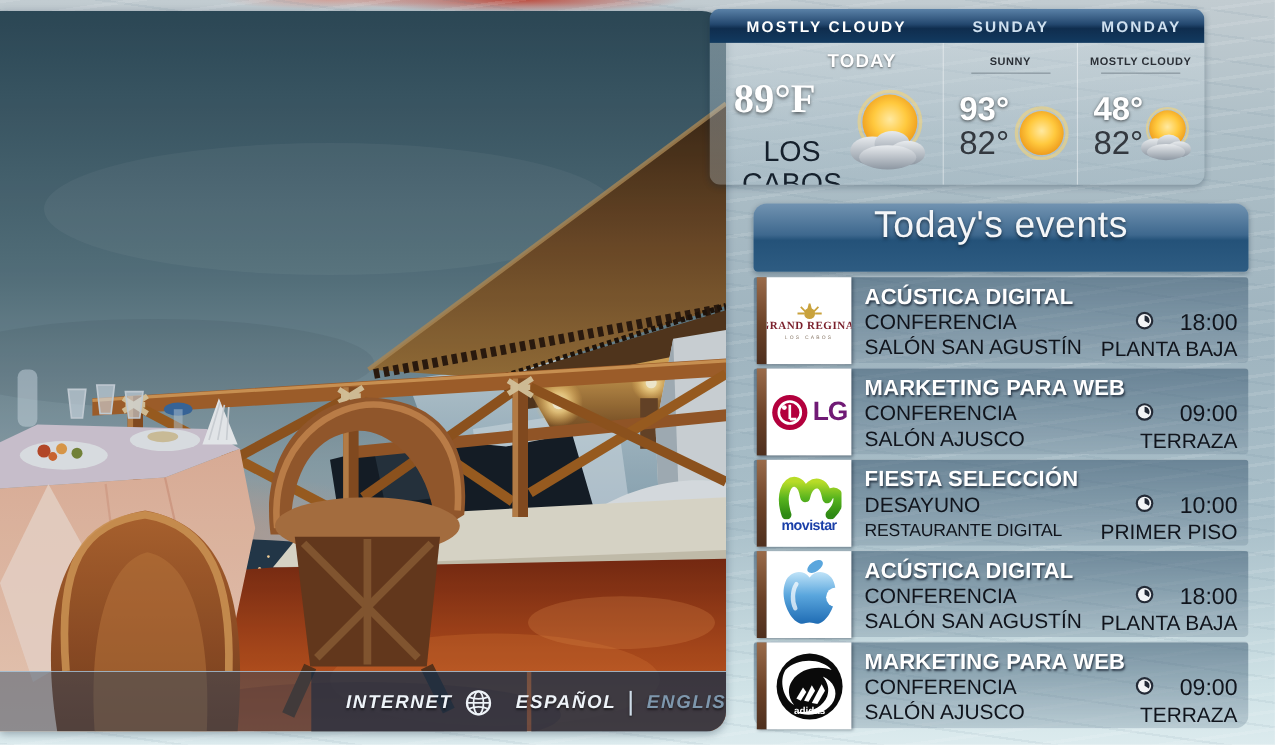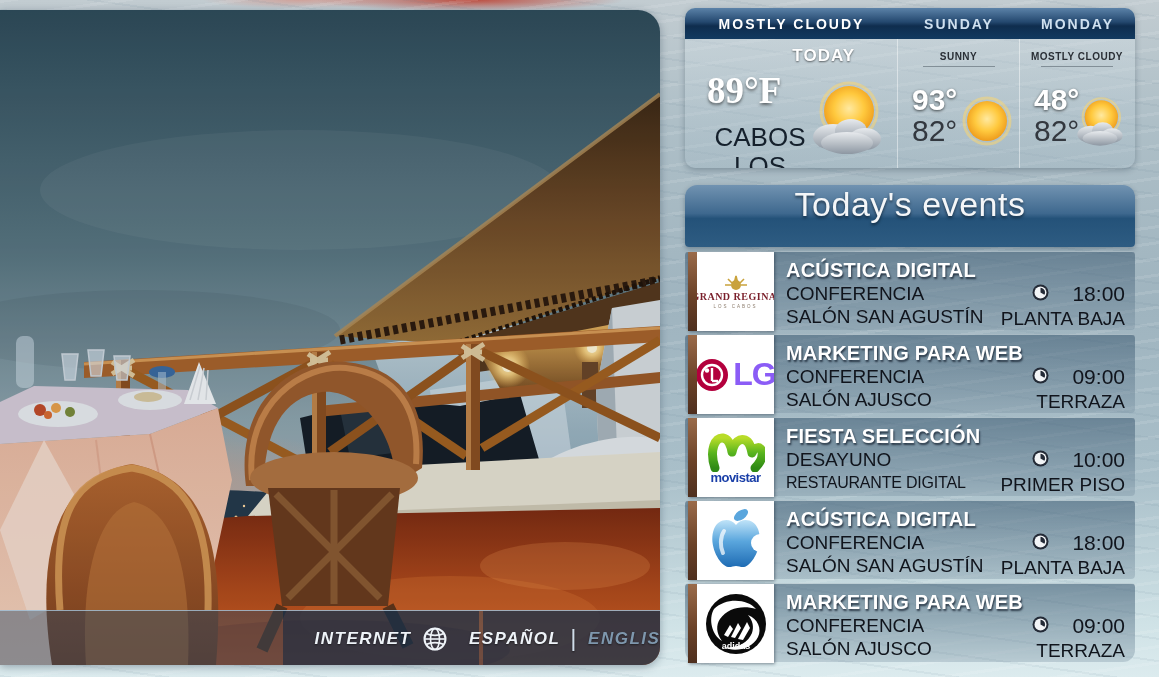--- a/index.html
+++ b/index.html
@@ -42,21 +42,21 @@
   .panel-language{ left:483px; width:177px; border-radius:0 0 16px 0; }
   .bar-label{
     color:#eef3f8; font-size:17px; font-weight:bold; font-style:italic; letter-spacing:1.5px;
     text-shadow:0 1px 2px rgba(0,0,0,.5);
   }
   .lang-secondary{ color:#7e97ad; }
   .lang-divider{ color:#cfdce8; font-size:24px; font-weight:300; font-style:normal; transform:translateY(-1px); }
 
   
   .weather{
-    position:absolute; left:685px; top:8px; width:450px; height:160px;
+    position:absolute; left:645px; top:8px; width:450px; height:160px;
     border-radius:10px; overflow:hidden;
     box-shadow:0 2px 6px rgba(20,40,60,.3);
   }
   .weather-header{
     height:31px; display:flex; align-items:center;
     background:linear-gradient(180deg,#5b82a8 0%,#24486f 45%,#0f2d4e 58%,#123a60 100%);
   }
   .weather-tab{ text-align:center; font-weight:bold; letter-spacing:2px; font-size:14px; }
   .tab-0{ width:213px; color:#ffffff; }
   .tab-1{ width:122px; color:#cfe0ef; }
@@ -111,21 +111,21 @@
   .event-line.condensed{ font-size:16px; letter-spacing:-.2px; line-height:1.45; }
   .event-right{ position:absolute; right:10px; top:30px; text-align:right; }
   .time-row{ display:flex; align-items:center; justify-content:flex-end; gap:23px; }
   .event-time{ color:#10141c; font-size:21px; }
   .event-loc{ color:#10141c; font-size:19px; margin-top:2px; }
 
   
   .gr-name{ font-family:"Liberation Serif", serif; font-size:10px; font-weight:bold; color:#7a1f2b; letter-spacing:.5px; white-space:nowrap; }
   .gr-sub{ font-size:4.5px; color:#8a7a6a; letter-spacing:2px; margin-top:2px; }
   .lg-wrap{ display:flex; align-items:center; gap:4px; }
-  .lg-text{ font-size:32px; font-weight:bold; color:#8b5cf6; letter-spacing:-1px; }
+  .lg-text{ font-size:24px; font-weight:bold; color:#701a75; letter-spacing:-1px; }
   .mv-text{ font-size:13px; font-weight:bold; color:#1a3fa8; letter-spacing:-.5px; margin-top:-2px; }
 </style>
 </head>
 <body>
 
 <div class="water-texture"></div>
 
 <div class="photo">
   <svg width="660" height="655" viewBox="0 0 660 655">
     <defs>
@@ -359,22 +359,22 @@
   <div class="weather-header">
     <div class="weather-tab tab-0">MOSTLY CLOUDY</div>
     <div class="weather-tab tab-1">SUNDAY</div>
     <div class="weather-tab tab-2">MONDAY</div>
   </div>
   <div class="weather-body">
     <div class="wcol col-today">
       <div class="today-label">TODAY</div>
       <div class="today-temp">89°F</div>
       <div class="today-loc">
+        <div>LOS</div>
         <div>CABOS</div>
-        <div>LOS</div>
       </div>
       <div class="today-icon">
         <svg width="90" height="82" viewBox="0 0 90 82">
           <defs>
             <radialGradient id="sg1" cx="0.5" cy="0.45" r="0.55">
               <stop offset="0" stop-color="#ffe9a0"></stop>
                 <stop offset="0.55" stop-color="#ffc93e"></stop>
                 <stop offset="1" stop-color="#ee9c1c"></stop>
             </radialGradient>
             <linearGradient id="cg1" x1="0" y1="0" x2="0" y2="1">

